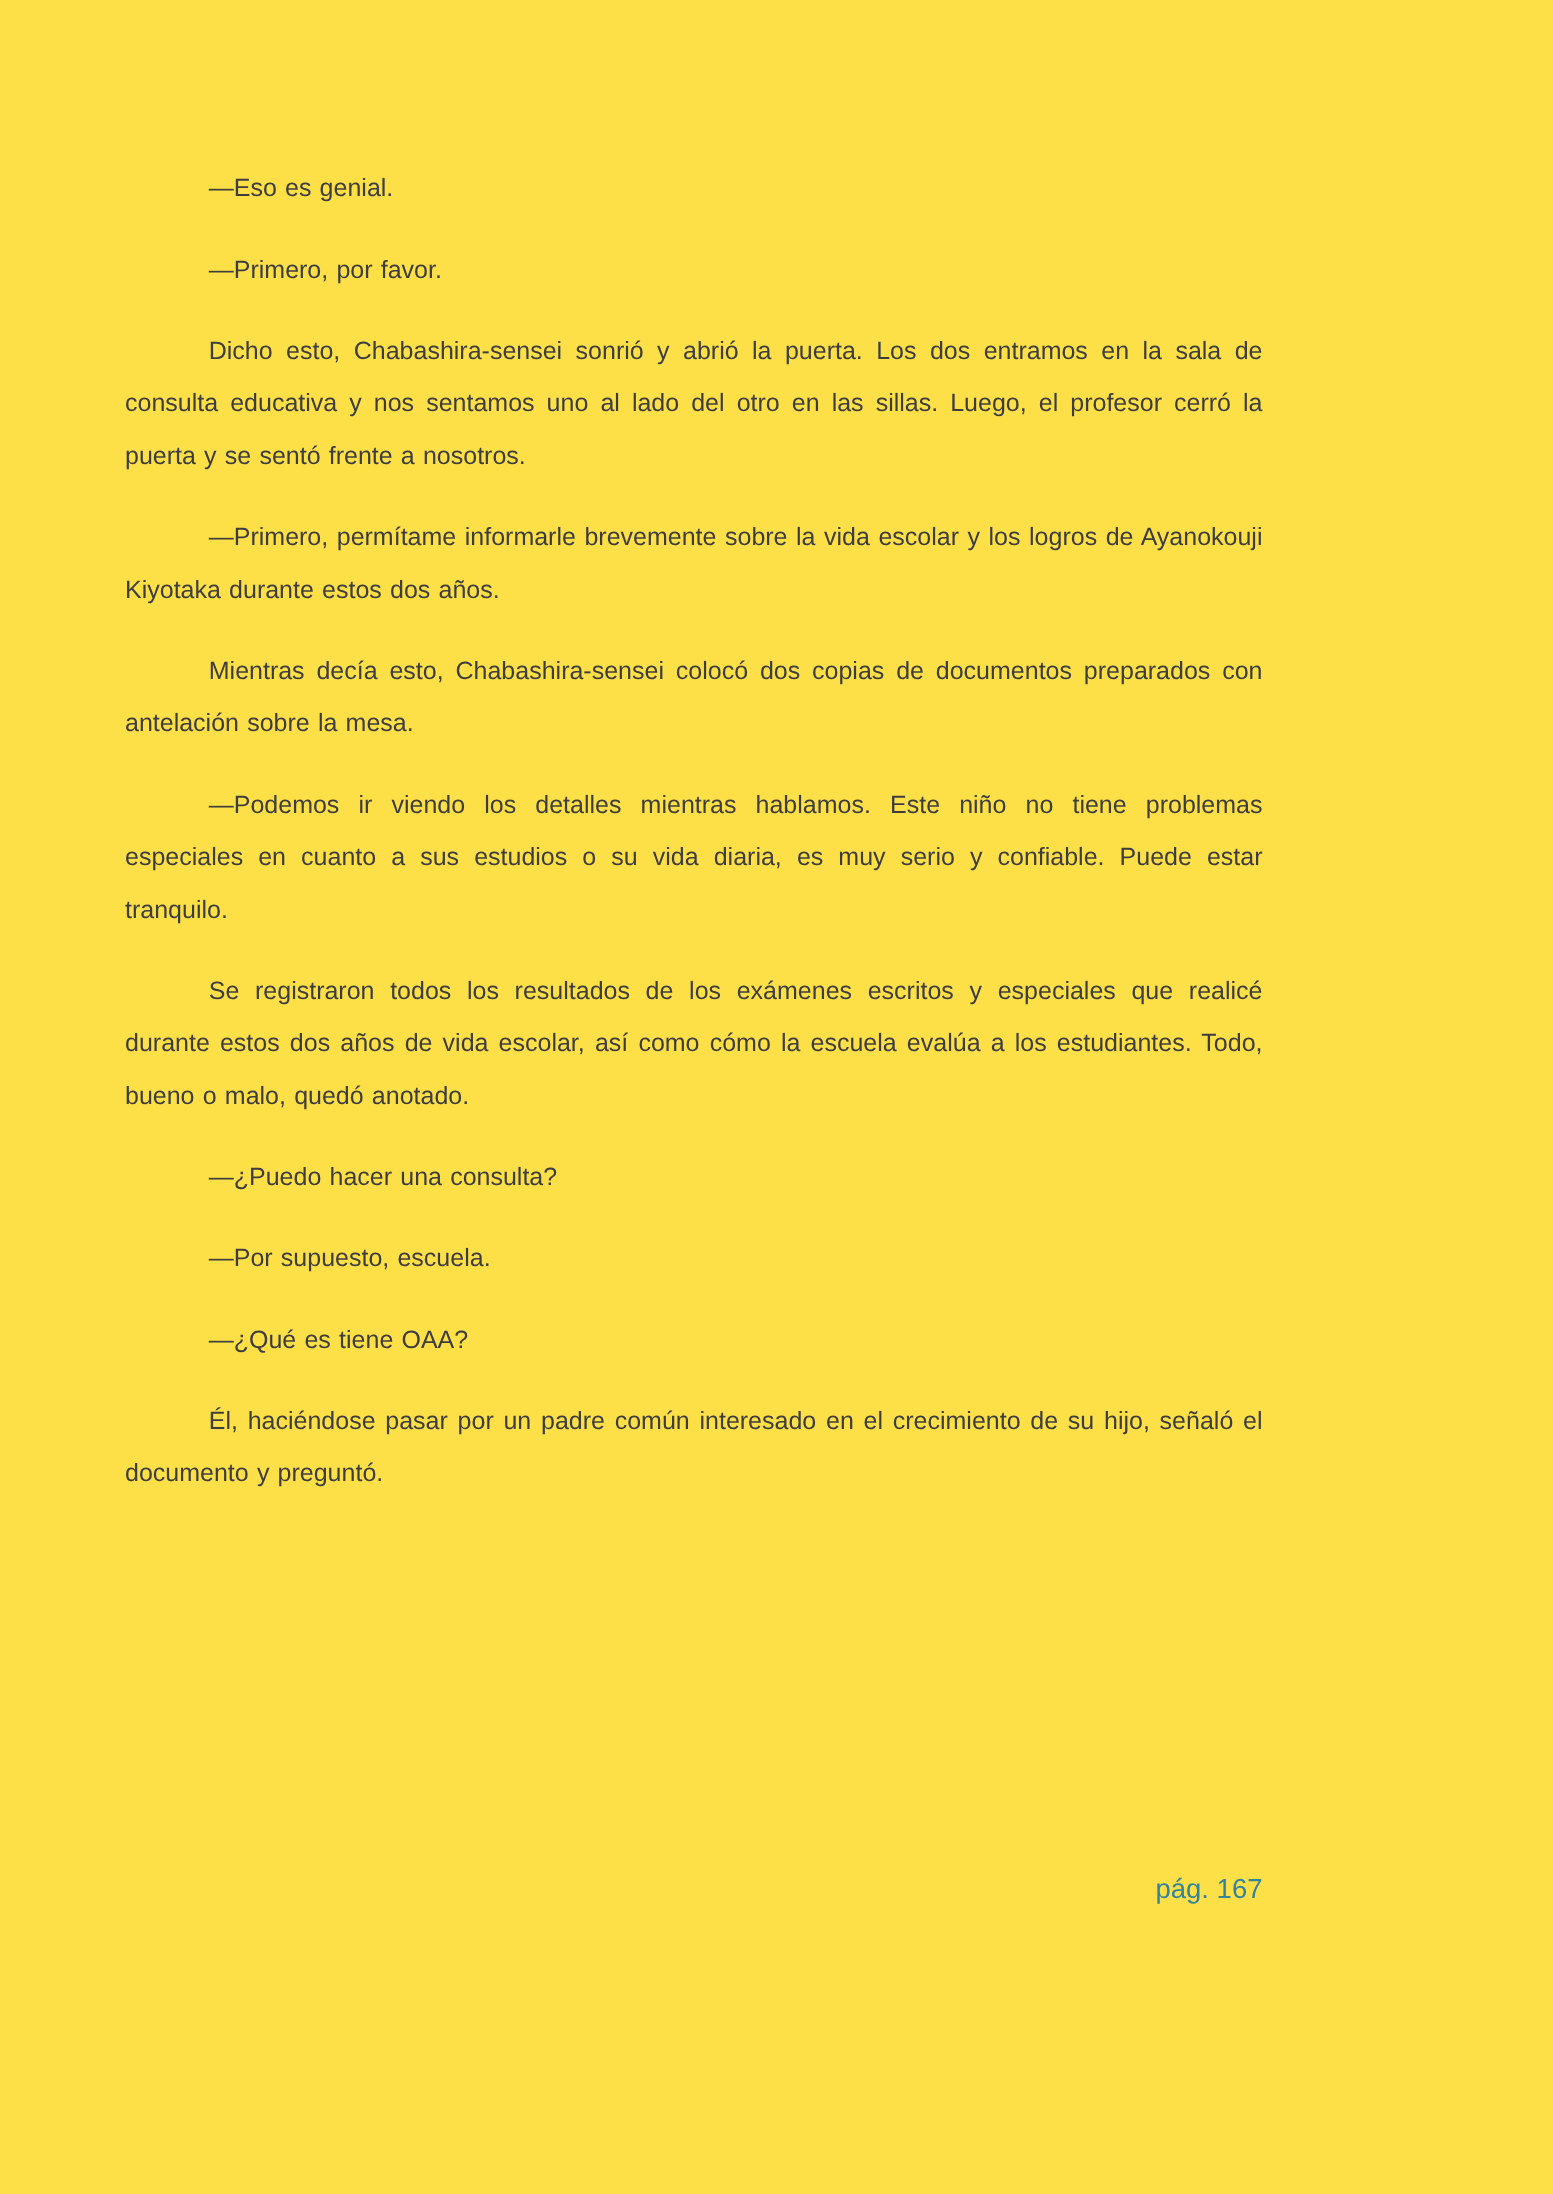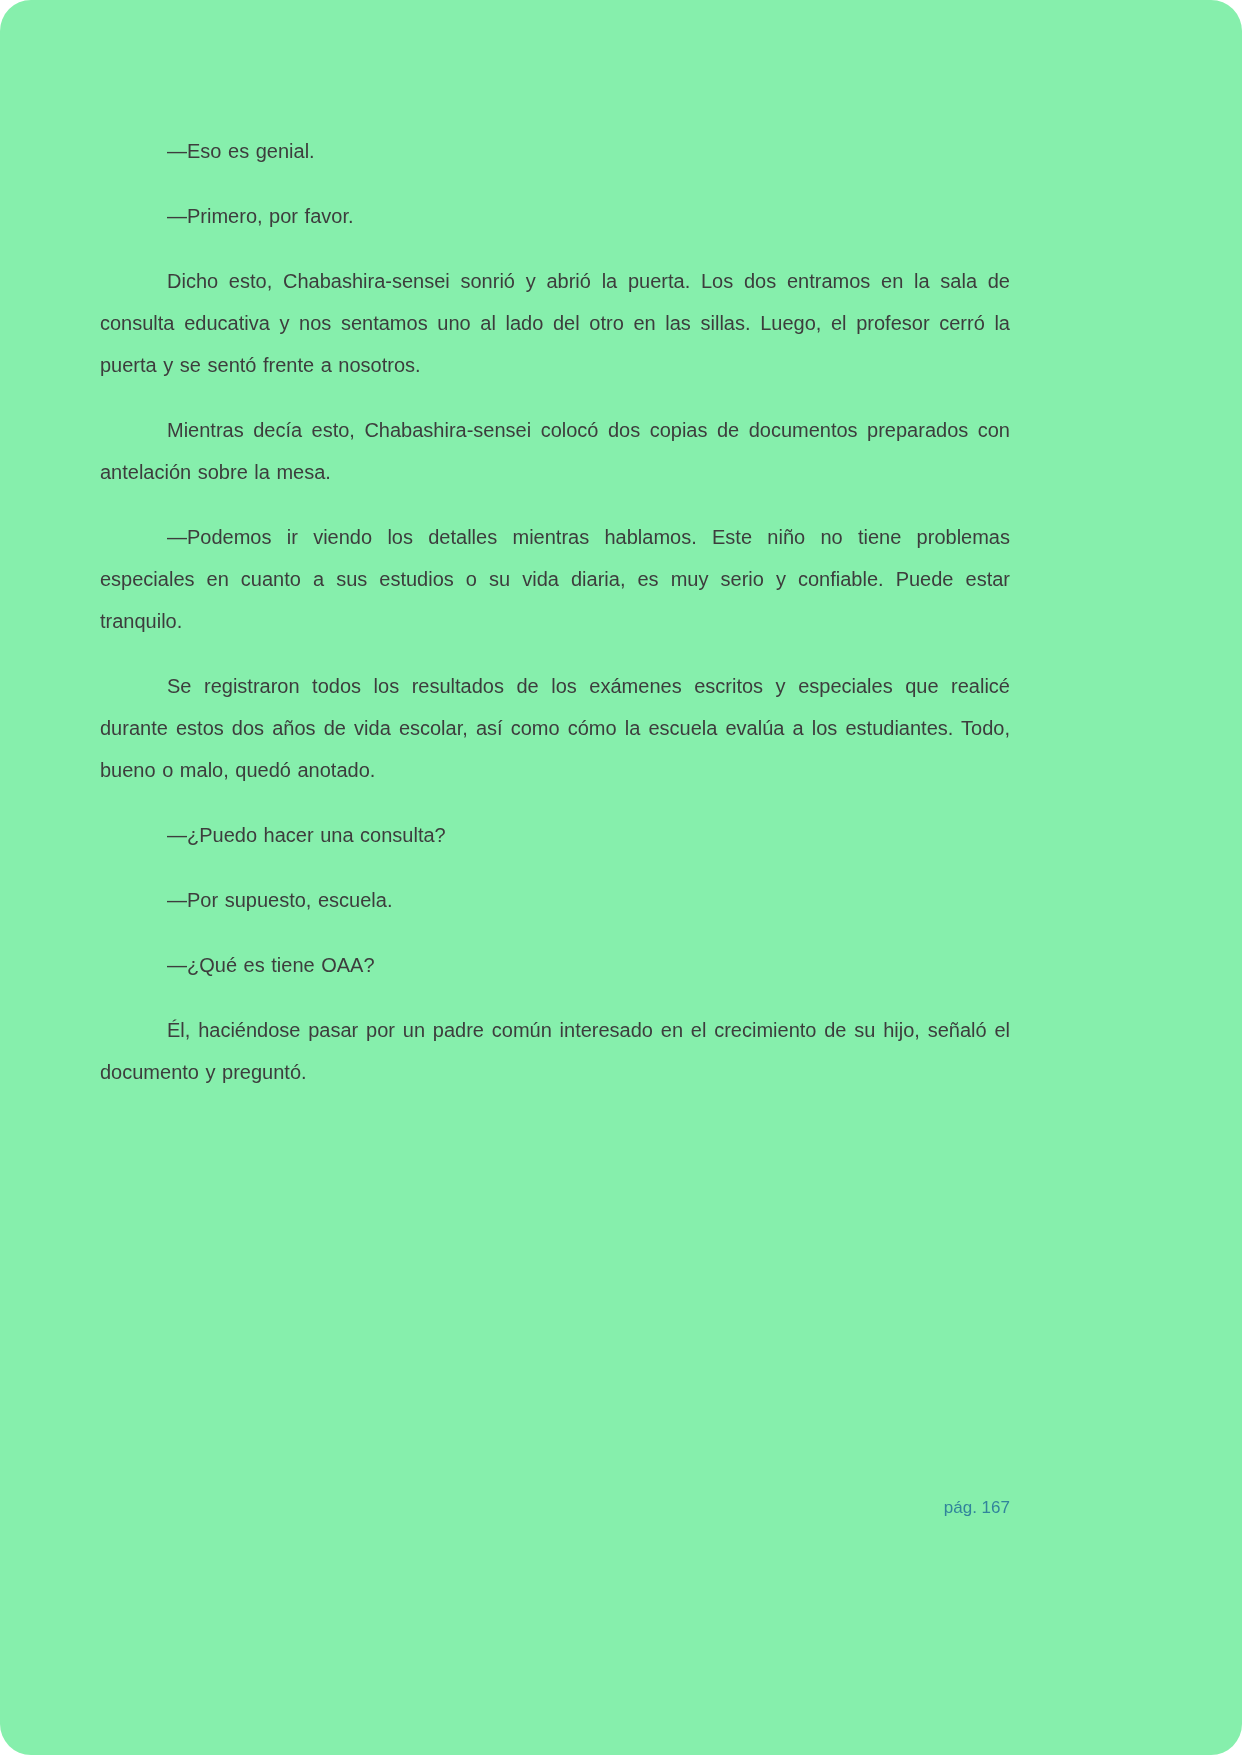--- a/index.html
+++ b/index.html
@@ -6,24 +6,23 @@
 
   html, body {
     background: #ffffff;
   }
 
   .page {
     position: relative;
     width: 1242px;
     height: 1755px;
     margin: 0 auto;
-    background: #86efac;
+    background: #fde047;
     font-family: "Liberation Sans", "DejaVu Sans", sans-serif;
     overflow: hidden;
-    border-radius: 31px;
   }
 
   .content {
     position: absolute;
     top: 130px;
     left: 100px;
     width: 910px;
     color: #3d3d3d;
     font-size: 20px;
     line-height: 42px;
@@ -43,33 +42,34 @@
   .footer {
     position: absolute;
     top: 1498px;
     left: 100px;
     width: 910px;
     text-align: right;
   }
 
   .footer .page-number {
     color: #31849b;
-    font-size: 17px;
+    font-size: 22px;
     font-family: "Liberation Sans", "DejaVu Sans", sans-serif;
   }
 </style>
 </head>
 <body>
 
 <div class="page">
 
   <div class="content">
     <p class="dialogue-short">—Eso es genial.</p>
     <p class="dialogue-short">—Primero, por favor.</p>
     <p>Dicho esto, Chabashira-sensei sonrió y abrió la puerta. Los dos entramos en la sala de consulta educativa y nos sentamos uno al lado del otro en las sillas. Luego, el profesor cerró la puerta y se sentó frente a nosotros.</p>
+    <p>—Primero, permítame informarle brevemente sobre la vida escolar y los logros de Ayanokouji Kiyotaka durante estos dos años.</p>
     <p>Mientras decía esto, Chabashira-sensei colocó dos copias de documentos preparados con antelación sobre la mesa.</p>
     <p>—Podemos ir viendo los detalles mientras hablamos. Este niño no tiene problemas especiales en cuanto a sus estudios o su vida diaria, es muy serio y confiable. Puede estar tranquilo.</p>
     <p>Se registraron todos los resultados de los exámenes escritos y especiales que realicé durante estos dos años de vida escolar, así como cómo la escuela evalúa a los estudiantes. Todo, bueno o malo, quedó anotado.</p>
     <p class="dialogue-short">—¿Puedo hacer una consulta?</p>
     <p class="dialogue-short">—Por supuesto, escuela.</p>
     <p class="dialogue-short">—¿Qué es tiene OAA?</p>
     <p>Él, haciéndose pasar por un padre común interesado en el crecimiento de su hijo, señaló el documento y preguntó.</p>
   </div>
 
   <div class="footer">

